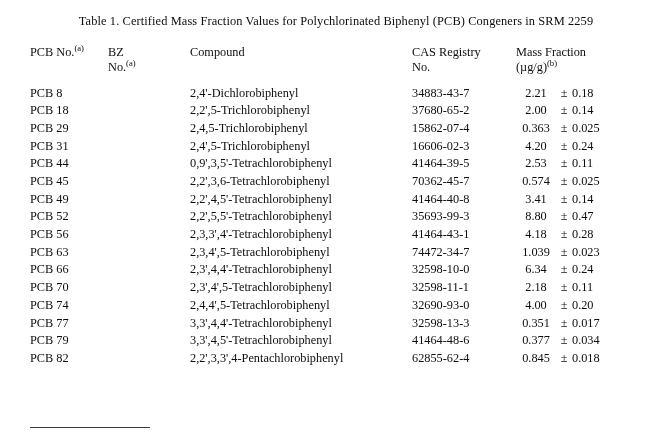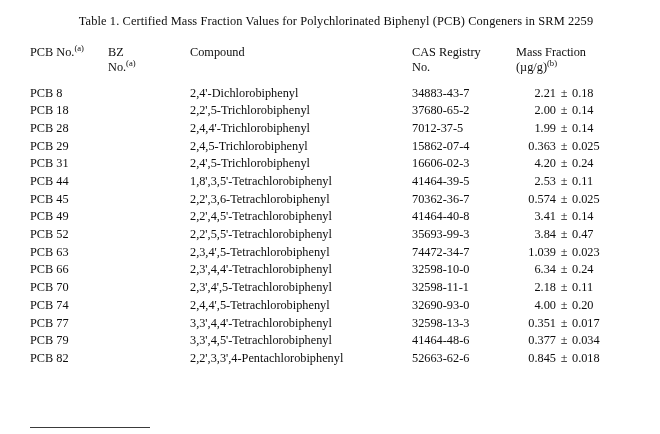--- a/index.html
+++ b/index.html
@@ -52,21 +52,21 @@
   .col-cmpd  { width: 222px; }
   .col-cas   { width: 104px; }
   .col-mf    { width: auto; }
 
   .mf-cell {
     white-space: nowrap;
   }
   .mf-val {
     display: inline-block;
     width: 40px;
-    text-align: right;
+    text-align: center;
   }
   .mf-pm {
     display: inline-block;
     width: 16px;
     text-align: center;
   }
   .mf-unc {
     display: inline-block;
     text-align: right;
   }
@@ -130,67 +130,67 @@
         <td class="mf-cell"><span class="mf-val">2.21</span><span class="mf-pm">±</span><span class="mf-unc">0.18</span></td>
       </tr>
       <tr>
         <td>PCB 18</td>
         <td></td>
         <td>2,2',5-Trichlorobiphenyl</td>
         <td>37680-65-2</td>
         <td class="mf-cell"><span class="mf-val">2.00</span><span class="mf-pm">±</span><span class="mf-unc">0.14</span></td>
       </tr>
       <tr>
-        <td>PCB 28</td>
-        <td></td>
-        <td>2,4,4'-Trichlorobiphenyl</td>
-        <td>7012-37-5</td>
-        <td class="mf-cell"><span class="mf-val">1.99</span><span class="mf-pm">±</span><span class="mf-unc">0.14</span></td>
-      </tr>
-      <tr>
         <td>PCB 29</td>
         <td></td>
         <td>2,4,5-Trichlorobiphenyl</td>
         <td>15862-07-4</td>
         <td class="mf-cell"><span class="mf-val">0.363</span><span class="mf-pm">±</span><span class="mf-unc">0.025</span></td>
       </tr>
       <tr>
         <td>PCB 31</td>
         <td></td>
         <td>2,4',5-Trichlorobiphenyl</td>
         <td>16606-02-3</td>
         <td class="mf-cell"><span class="mf-val">4.20</span><span class="mf-pm">±</span><span class="mf-unc">0.24</span></td>
       </tr>
       <tr>
         <td>PCB 44</td>
         <td></td>
-        <td>1,8',3,5'-Tetrachlorobiphenyl</td>
+        <td>0,9',3,5'-Tetrachlorobiphenyl</td>
         <td>41464-39-5</td>
         <td class="mf-cell"><span class="mf-val">2.53</span><span class="mf-pm">±</span><span class="mf-unc">0.11</span></td>
       </tr>
       <tr>
         <td>PCB 45</td>
         <td></td>
         <td>2,2',3,6-Tetrachlorobiphenyl</td>
-        <td>70362-36-7</td>
+        <td>70362-45-7</td>
         <td class="mf-cell"><span class="mf-val">0.574</span><span class="mf-pm">±</span><span class="mf-unc">0.025</span></td>
       </tr>
       <tr>
         <td>PCB 49</td>
         <td></td>
         <td>2,2',4,5'-Tetrachlorobiphenyl</td>
         <td>41464-40-8</td>
         <td class="mf-cell"><span class="mf-val">3.41</span><span class="mf-pm">±</span><span class="mf-unc">0.14</span></td>
       </tr>
       <tr>
         <td>PCB 52</td>
         <td></td>
         <td>2,2',5,5'-Tetrachlorobiphenyl</td>
         <td>35693-99-3</td>
-        <td class="mf-cell"><span class="mf-val">3.84</span><span class="mf-pm">±</span><span class="mf-unc">0.47</span></td>
+        <td class="mf-cell"><span class="mf-val">8.80</span><span class="mf-pm">±</span><span class="mf-unc">0.47</span></td>
+      </tr>
+      <tr>
+        <td>PCB 56</td>
+        <td></td>
+        <td>2,3,3',4'-Tetrachlorobiphenyl</td>
+        <td>41464-43-1</td>
+        <td class="mf-cell"><span class="mf-val">4.18</span><span class="mf-pm">±</span><span class="mf-unc">0.28</span></td>
       </tr>
       <tr>
         <td>PCB 63</td>
         <td></td>
         <td>2,3,4',5-Tetrachlorobiphenyl</td>
         <td>74472-34-7</td>
         <td class="mf-cell"><span class="mf-val">1.039</span><span class="mf-pm">±</span><span class="mf-unc">0.023</span></td>
       </tr>
       <tr>
         <td>PCB 66</td>
@@ -224,20 +224,20 @@
         <td>PCB 79</td>
         <td></td>
         <td>3,3',4,5'-Tetrachlorobiphenyl</td>
         <td>41464-48-6</td>
         <td class="mf-cell"><span class="mf-val">0.377</span><span class="mf-pm">±</span><span class="mf-unc">0.034</span></td>
       </tr>
       <tr>
         <td>PCB 82</td>
         <td></td>
         <td>2,2',3,3',4-Pentachlorobiphenyl</td>
-        <td>52663-62-6</td>
+        <td>62855-62-4</td>
         <td class="mf-cell"><span class="mf-val">0.845</span><span class="mf-pm">±</span><span class="mf-unc">0.018</span></td>
       </tr>
     </tbody>
   </table>
 
   <div class="footnote-rule"></div>
 </div>
 
 </body></html>

